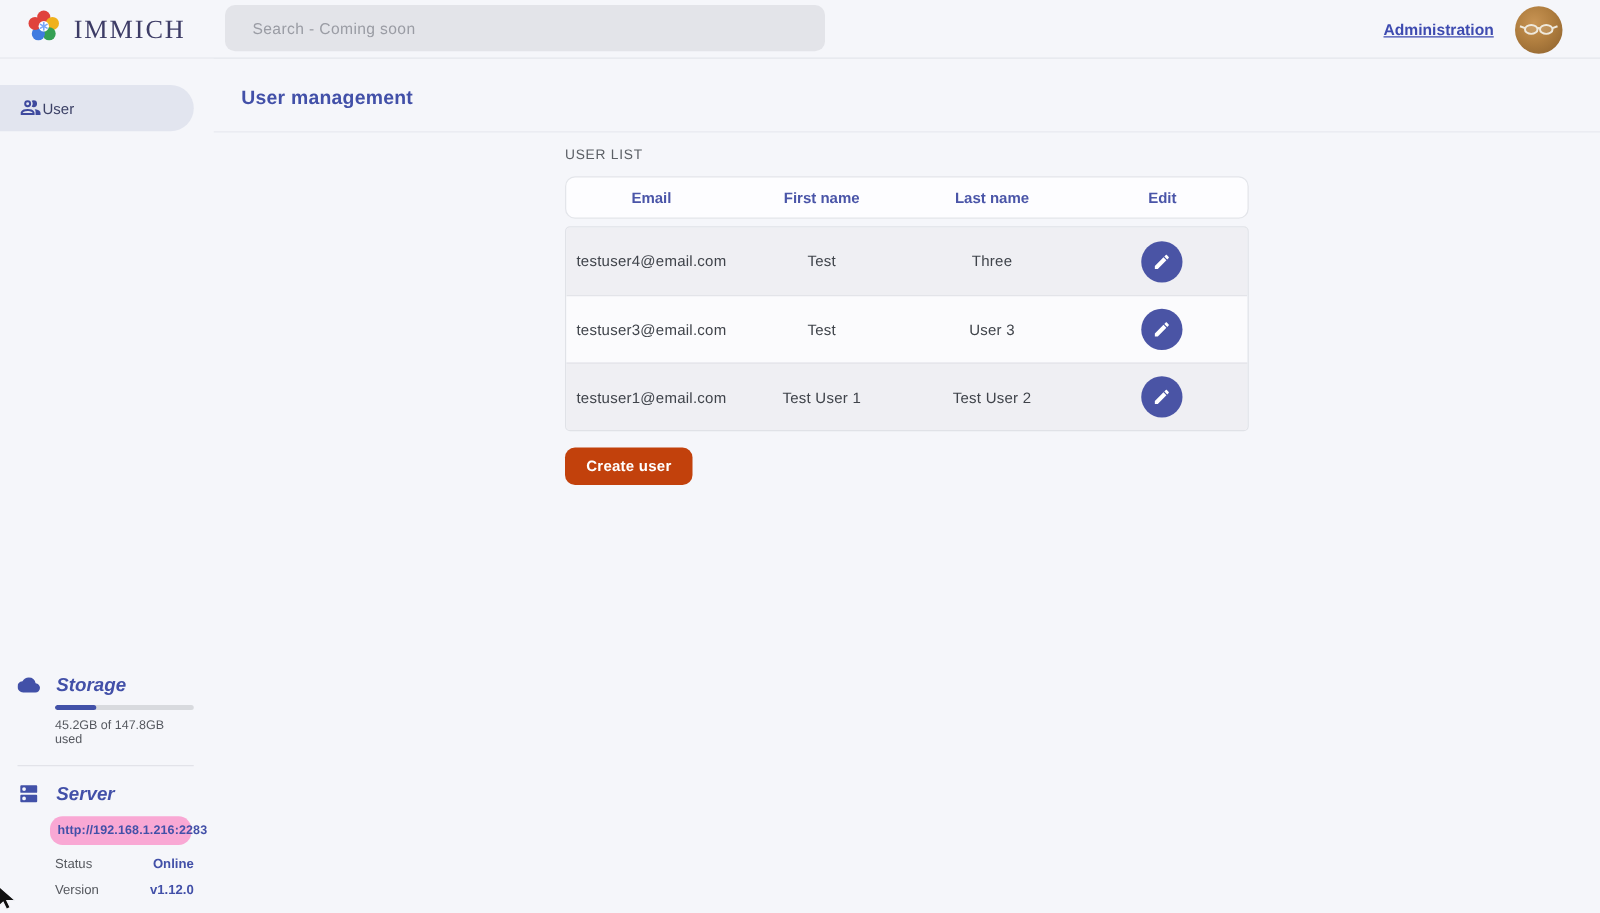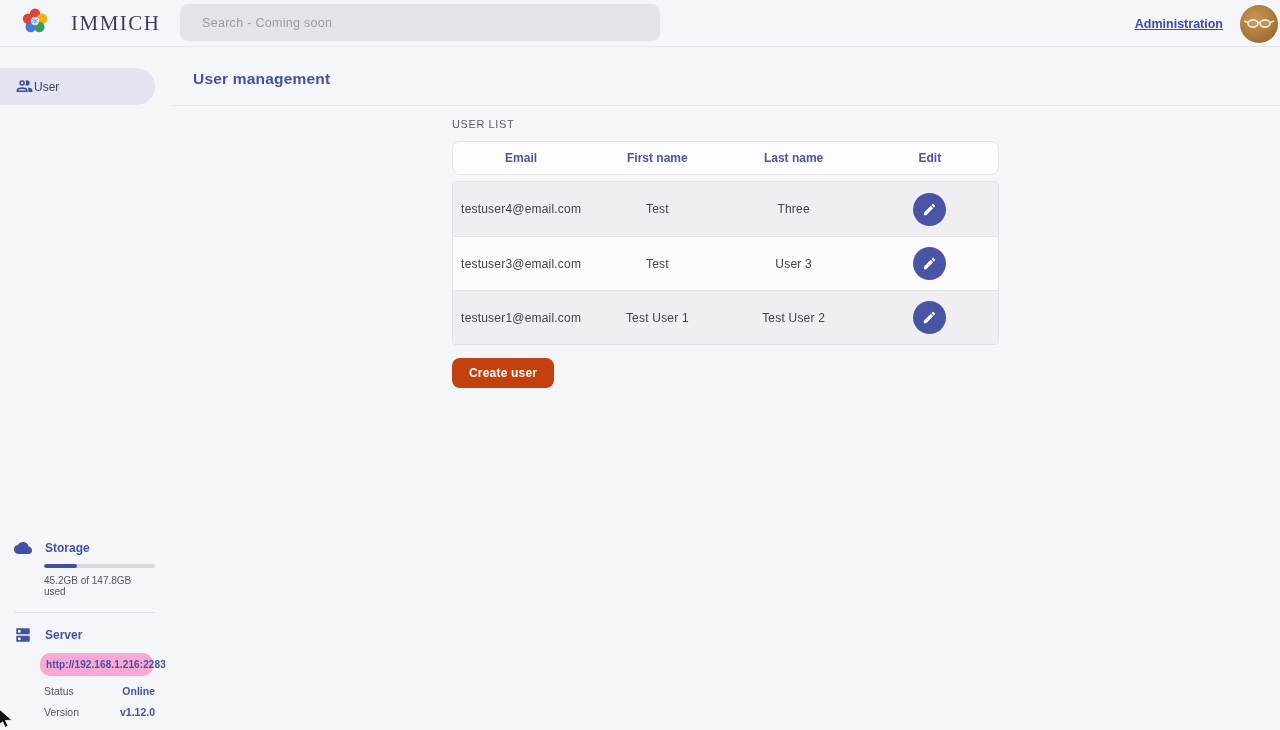--- a/index.html
+++ b/index.html
@@ -10,37 +10,37 @@
     color:#43474e;
     position:relative;
   }
 
   
   .topbar {
     position:absolute; top:0; left:0; width:1280px; height:47px;
     background:#f5f6fa; border-bottom:1px solid #e4e6ec;
     display:flex; align-items:center;
   }
-  .brand { display:flex; align-items:center; gap:21px; padding-left:20px; }
+  .brand { display:flex; align-items:center; gap:9px; padding-left:20px; }
   .brand-word {
     font-family:"Liberation Serif", serif;
     font-size:21px; letter-spacing:1.5px; color:#3d3c66; font-weight:400;
   }
   .searchbar {
     position:absolute; left:180px; top:4px; width:480px; height:37px;
     background:#e3e4e9; border-radius:8px; display:flex; align-items:center;
   }
   .searchbar input {
     width:100%; height:100%; background:transparent; border:none; outline:none;
     padding:0 22px; font-size:12.5px; color:#5b5e66;
     font-family:"Liberation Sans", sans-serif;
   }
   .searchbar input::placeholder { color:#9a9ca4; letter-spacing:0.3px; }
   .topbar-right {
-    position:absolute; right:2px; top:0; height:47px;
+    position:absolute; right:30px; top:0; height:47px;
     display:flex; align-items:center; gap:17px;
   }
   .admin-link {
     font-size:12.5px; font-weight:700; color:#3e4bb0;
     text-decoration:underline; cursor:pointer;
   }
   .avatar {
     width:38px; height:38px; border-radius:50%;
     background:radial-gradient(circle at 40% 35%, #c89454 0%, #b07e3f 45%, #8a5f2c 100%);
     position:relative; overflow:hidden; cursor:pointer; flex-shrink:0;
@@ -54,21 +54,21 @@
   .nav-item {
     margin-top:21px; width:155px; height:37px;
     background:#e2e5ef; border-radius:0 19px 19px 0;
     display:flex; align-items:center; padding-left:15px; 
     cursor:pointer;
   }
   .nav-item-label { font-size:12px; font-weight:500; color:#3c4166; }
 
   .sidebar-bottom { position:absolute; bottom:0; left:0; width:171px; padding-bottom:12px; }
   .sb-row { display:flex; align-items:center; gap:13px; padding-left:14px; }
-  .sb-title { font-size:12px; font-weight:700; color:#4250a8; }
+  .sb-title { font-size:15px; font-weight:700; color:#4250a8;font-style:italic; }
   .progress-track {
     margin:7px 16px 0 44px; height:4px; border-radius:2px; background:#d8dade;
     overflow:hidden;
   }
   .progress-fill { height:100%; background:#4251a8; border-radius:2px; }
   .usage-text { margin:7px 16px 0 44px; font-size:10px; color:#55585f; }
   .sb-divider { margin:15px 16px 0 14px; border-top:1px solid #e2e3e9; }
   .server-group { margin-top:13px; }
   .url-pill {
     margin:9px 18px 0 40px; background:#f9a8d4; border-radius:10px;

